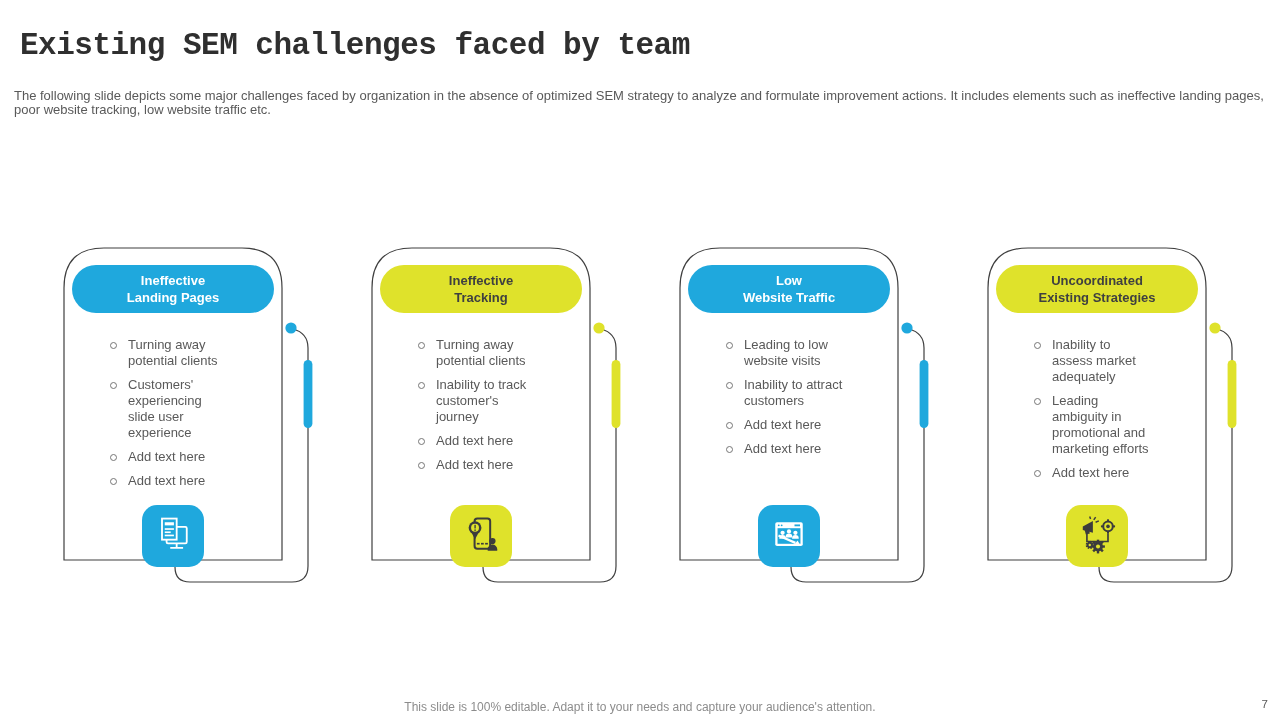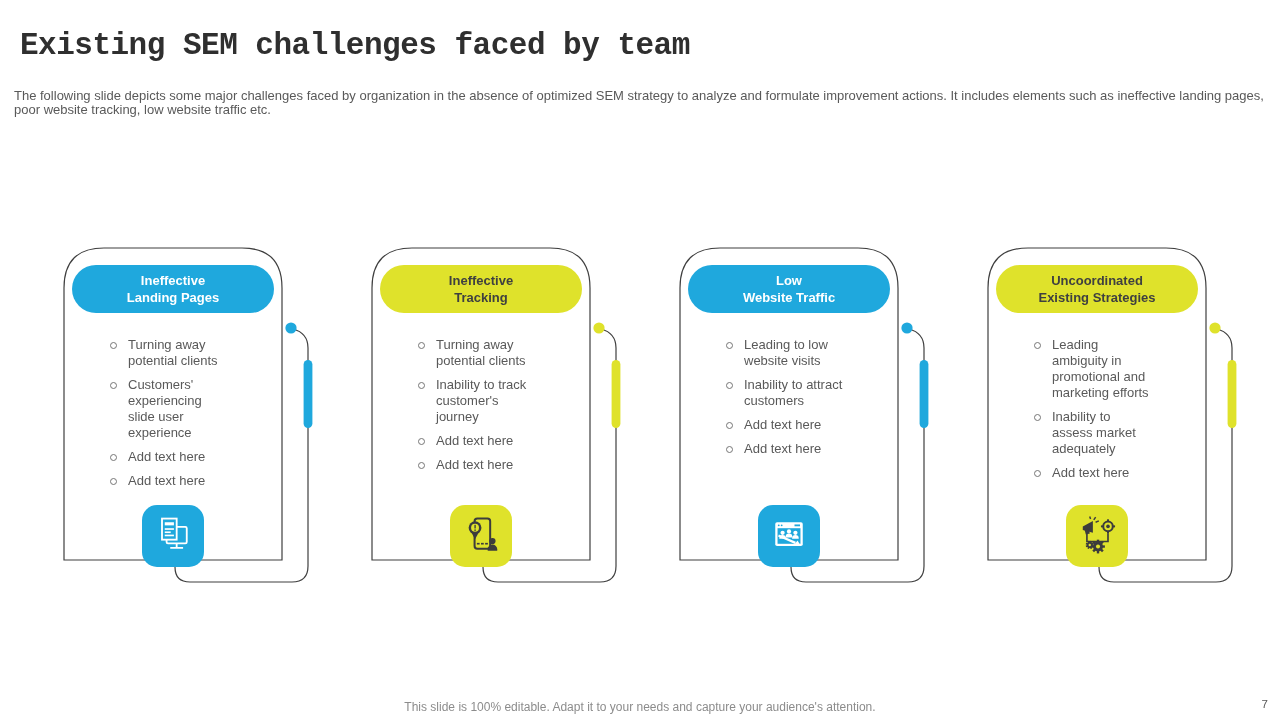--- a/index.html
+++ b/index.html
@@ -181,22 +181,22 @@
   <section class="card c-yellow" style="left:987px">
     <svg class="frame" width="260" height="350" viewBox="0 0 260 350">
       <path class="outline" d="M 230 82 Q 245 86 245 101 L 245 319 Q 245 335 229 335 L 127 335 Q 112 335 112 320 L 112 312"></path>
       <path class="cardfill" d="M 1 313 L 1 41 Q 1 1 41 1 L 179 1 Q 219 1 219 41 L 219 313 Z"></path>
       <rect class="accent-fill" x="240.6" y="113" width="8.8" height="68" rx="4.4"></rect>
       <circle class="accent-fill" cx="228" cy="81" r="5.6"></circle>
     </svg>
     <div class="pill">Uncoordinated
 Existing Strategies</div>
     <ul class="bullets">
+        <li>Inability to assess market adequately</li>
         <li>Leading ambiguity in promotional and marketing efforts</li>
-        <li>Inability to assess market adequately</li>
         <li>Add text here</li>
       </ul>
     <div class="icon-box">
       <svg width="44" height="44" viewBox="0 0 48 48">
         <path d="M13 21 L13 30 L36 30 L36 21" fill="none" stroke="#3c3c3c" stroke-width="1.8"></path>
         <g fill="#3c3c3c">
           <polygon points="8.5,13.5 19.5,7.5 19.5,20.5 8.5,17.5"></polygon>
           <rect x="11" y="16.5" width="4.5" height="5.5" transform="rotate(-15 13 19)"></rect>
         </g>
         <g stroke="#3c3c3c" stroke-width="1.6" fill="none">

